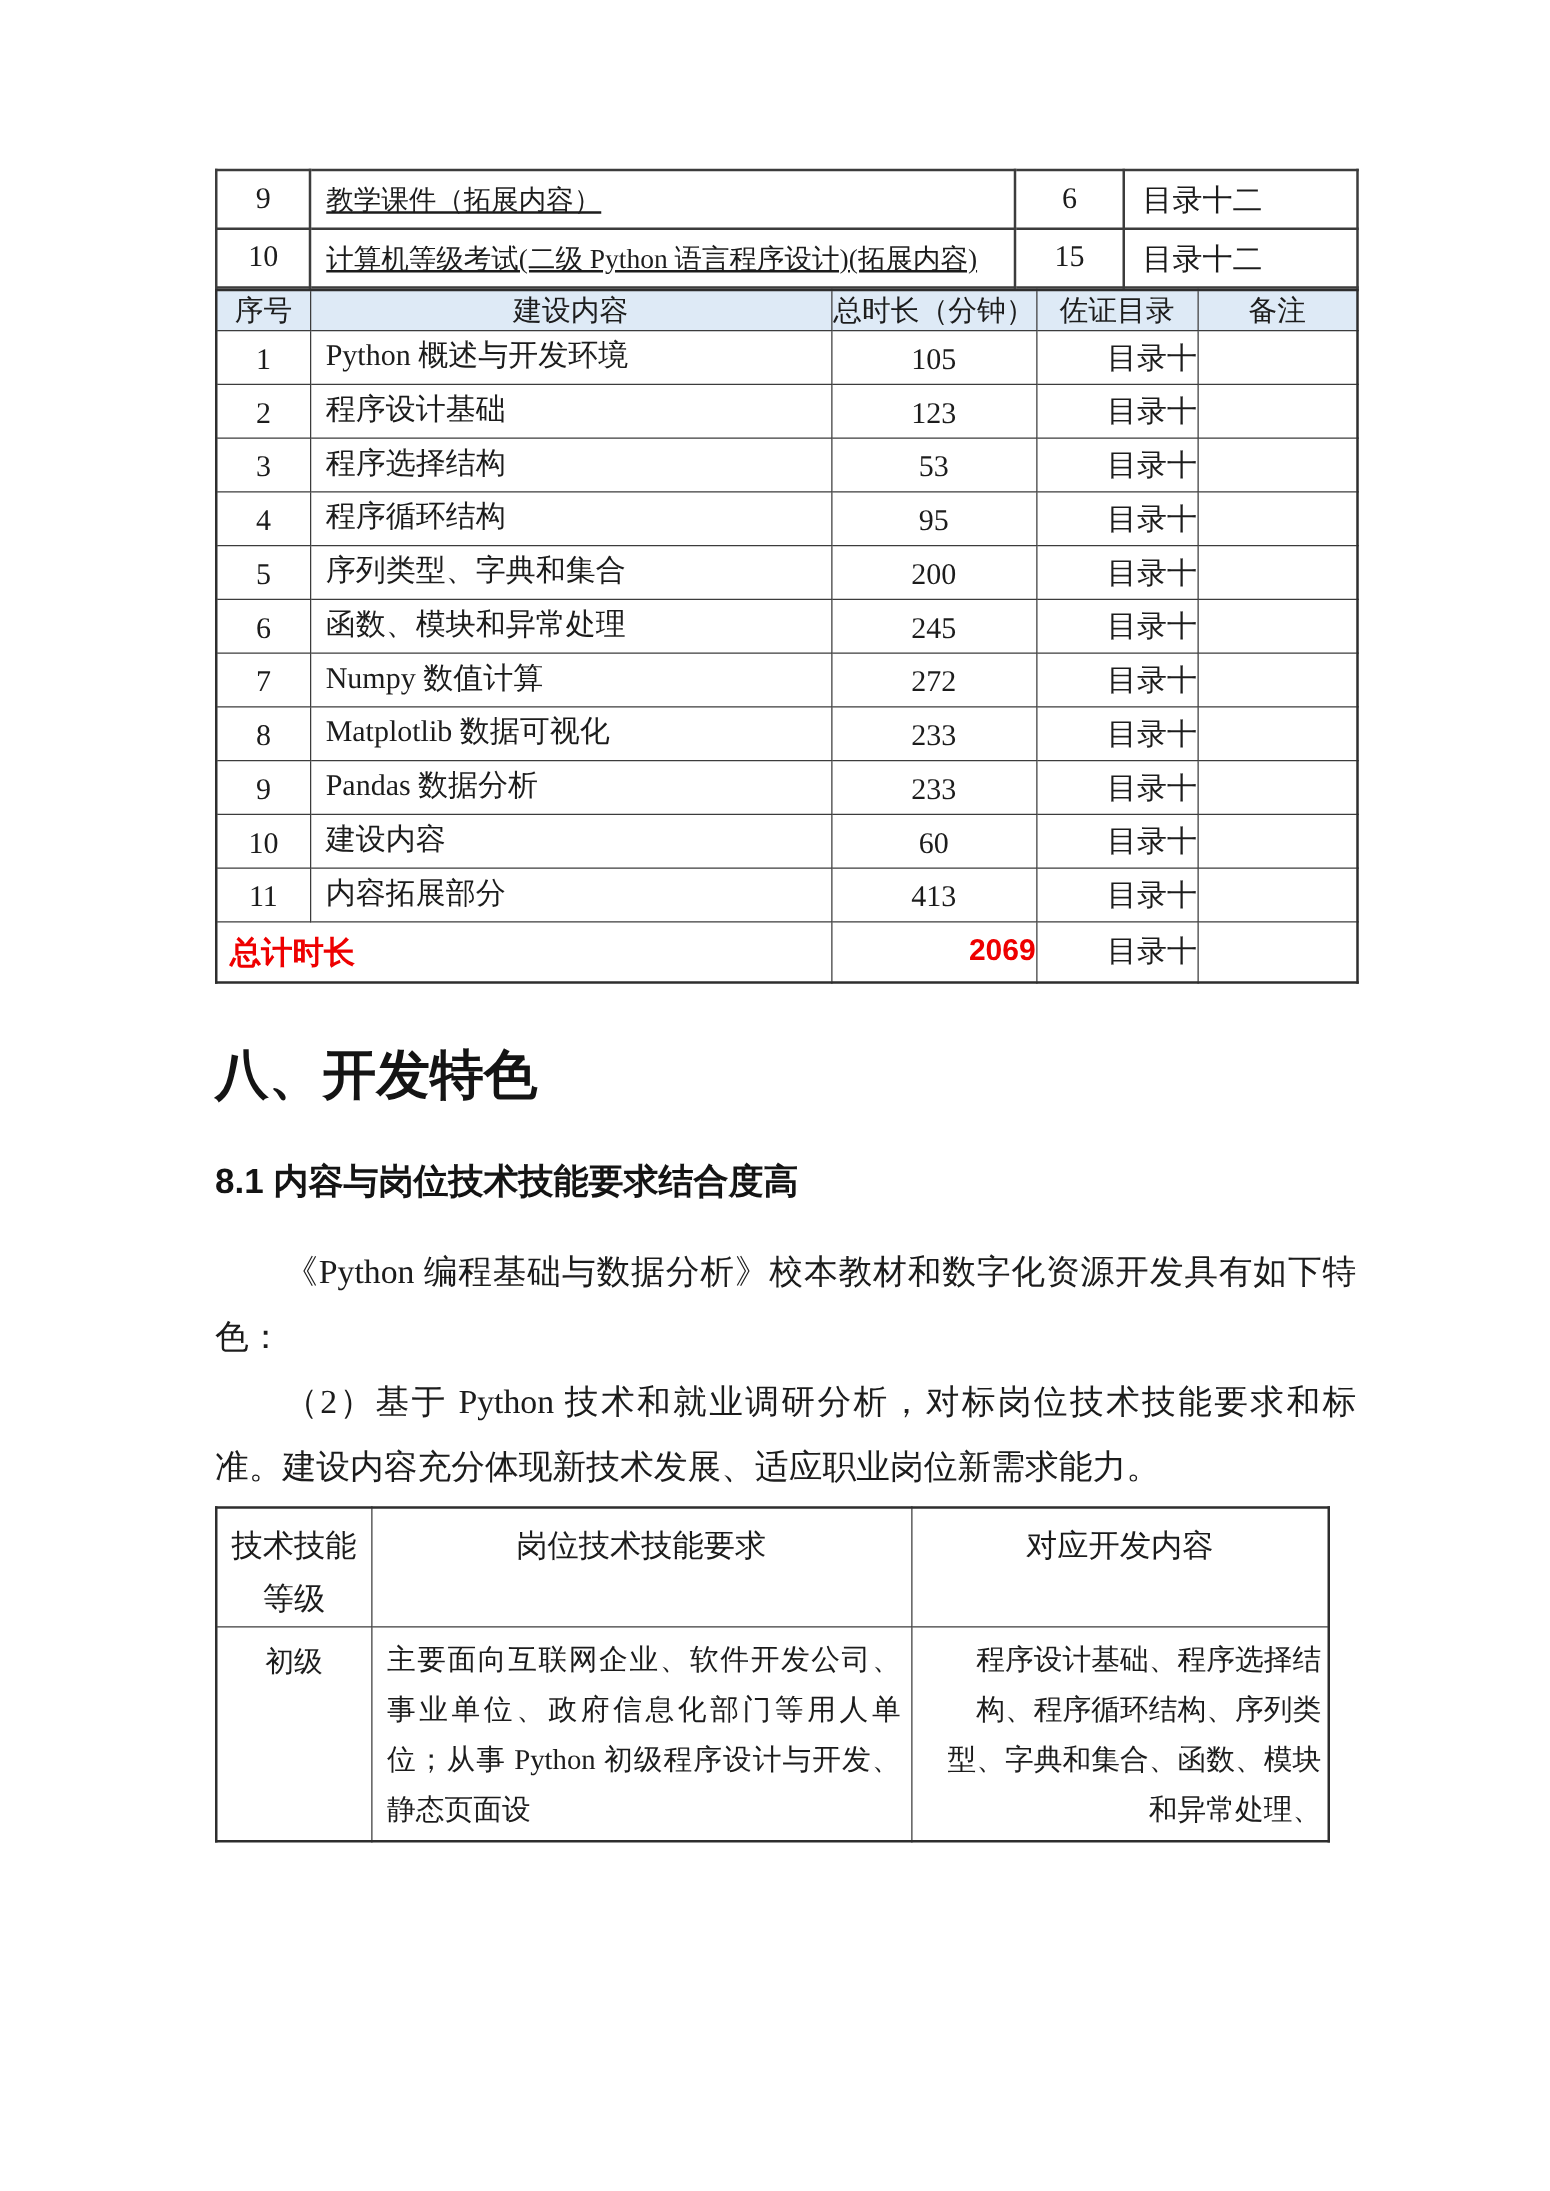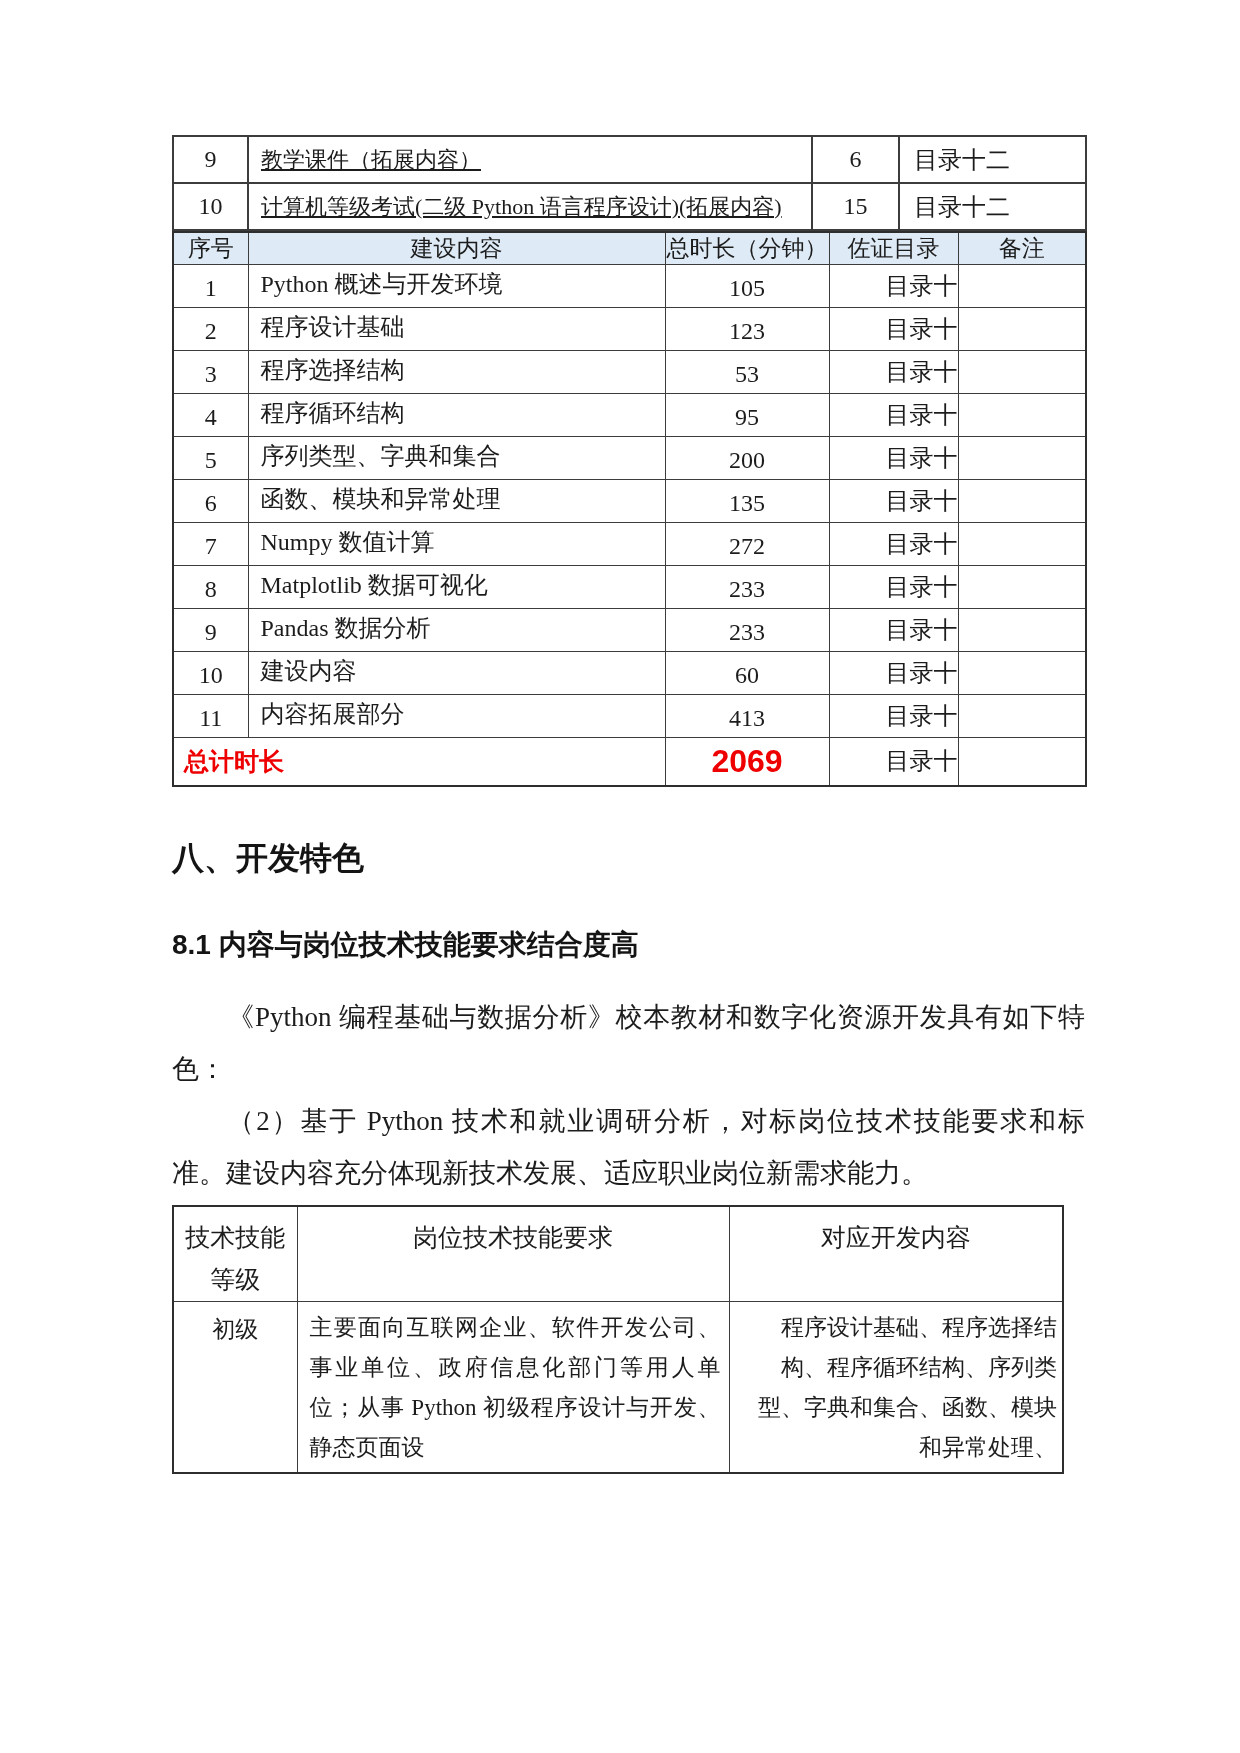--- a/index.html
+++ b/index.html
@@ -42,29 +42,29 @@
   .video-table .cell-content{vertical-align:top;padding:3px 0 0 12px;}
   .video-table .cell-min{text-align:center;vertical-align:bottom;padding-bottom:5px;}
   .video-table .cell-dir{text-align:right;vertical-align:middle;padding-left:12px;}
   .video-table .total-row td{height:48px;margin-left:17px;}
   .video-table .total-label{
     padding-left:10px;color:var(--accent-red);font-weight:bold;
     font-family:"Liberation Sans","DejaVu Sans",sans-serif;font-size:25px;
     vertical-align:middle;
   }
   .video-table .total-min{
-    text-align:center;color:var(--accent-red);font-weight:bold;
-    font-family:"Liberation Sans","DejaVu Sans",sans-serif;font-size:32px;
+    text-align:right;color:var(--accent-red);font-weight:bold;
+    font-family:"Liberation Sans","DejaVu Sans",sans-serif;font-size:24px;
     vertical-align:middle;
   }
 
   
   .h-section{
-    margin-top:54px;font-family:Liberation Mono, monospace;
-    font-size:32px;line-height:40px;font-weight:bold;color:#141414;
+    margin-top:54px;font-family:Liberation Serif, serif;
+    font-size:43px;line-height:40px;font-weight:bold;color:#141414;
   }
   .h-sub{
     margin-top:46px;font-family:"Liberation Sans","DejaVu Sans",sans-serif;
     font-size:28px;line-height:36px;font-weight:bold;color:#141414;
   }
 
   
   .paras{margin-top:28px;}
   .paras p{
     font-size:27px;line-height:52px;text-align:justify;
@@ -162,21 +162,21 @@
         <tr>
           <td class="cell-no">5</td>
           <td class="cell-content">序列类型、字典和集合</td>
           <td class="cell-min">200</td>
           <td class="cell-dir">目录十</td>
           <td class="cell-note"></td>
         </tr>
         <tr>
           <td class="cell-no">6</td>
           <td class="cell-content">函数、模块和异常处理</td>
-          <td class="cell-min">135</td>
+          <td class="cell-min">245</td>
           <td class="cell-dir">目录十</td>
           <td class="cell-note"></td>
         </tr>
         <tr>
           <td class="cell-no">7</td>
           <td class="cell-content">Numpy 数值计算</td>
           <td class="cell-min">272</td>
           <td class="cell-dir">目录十</td>
           <td class="cell-note"></td>
         </tr>

